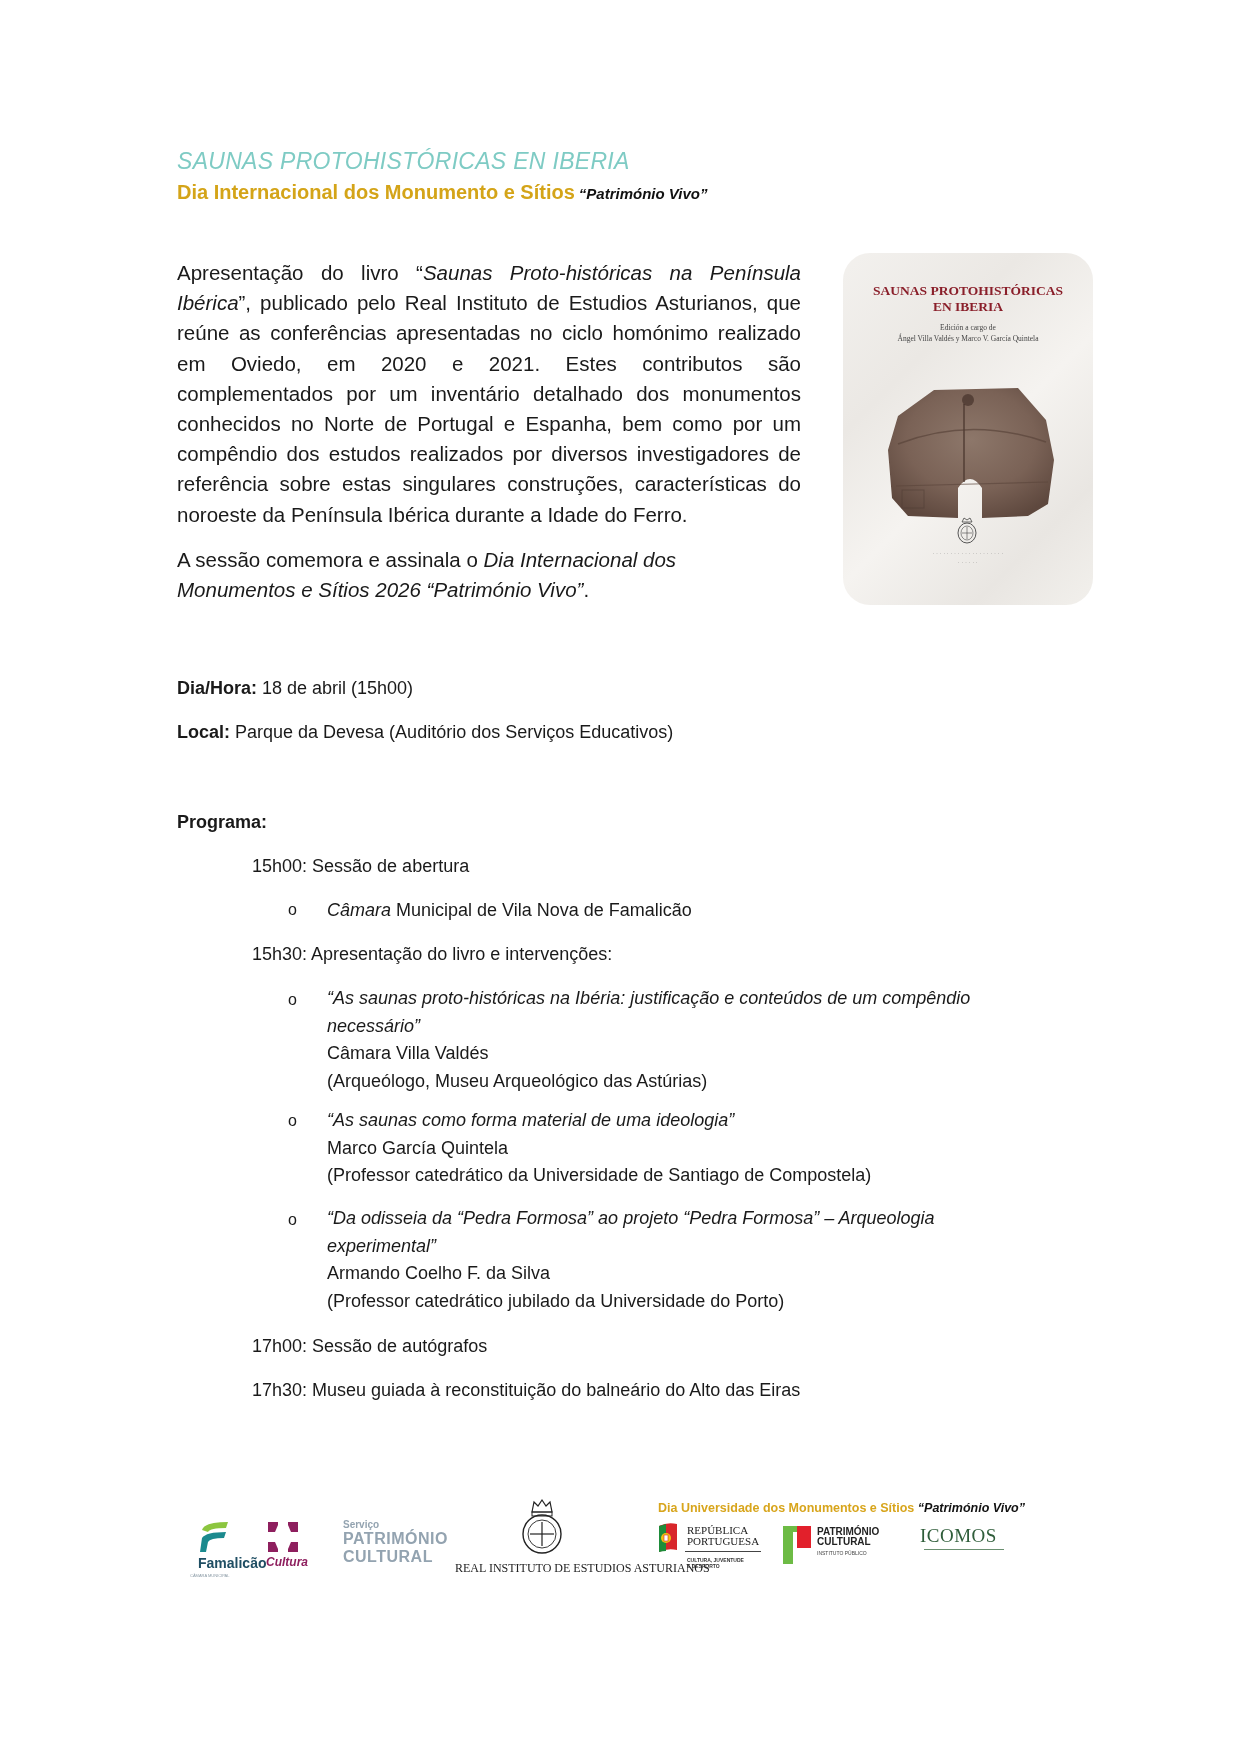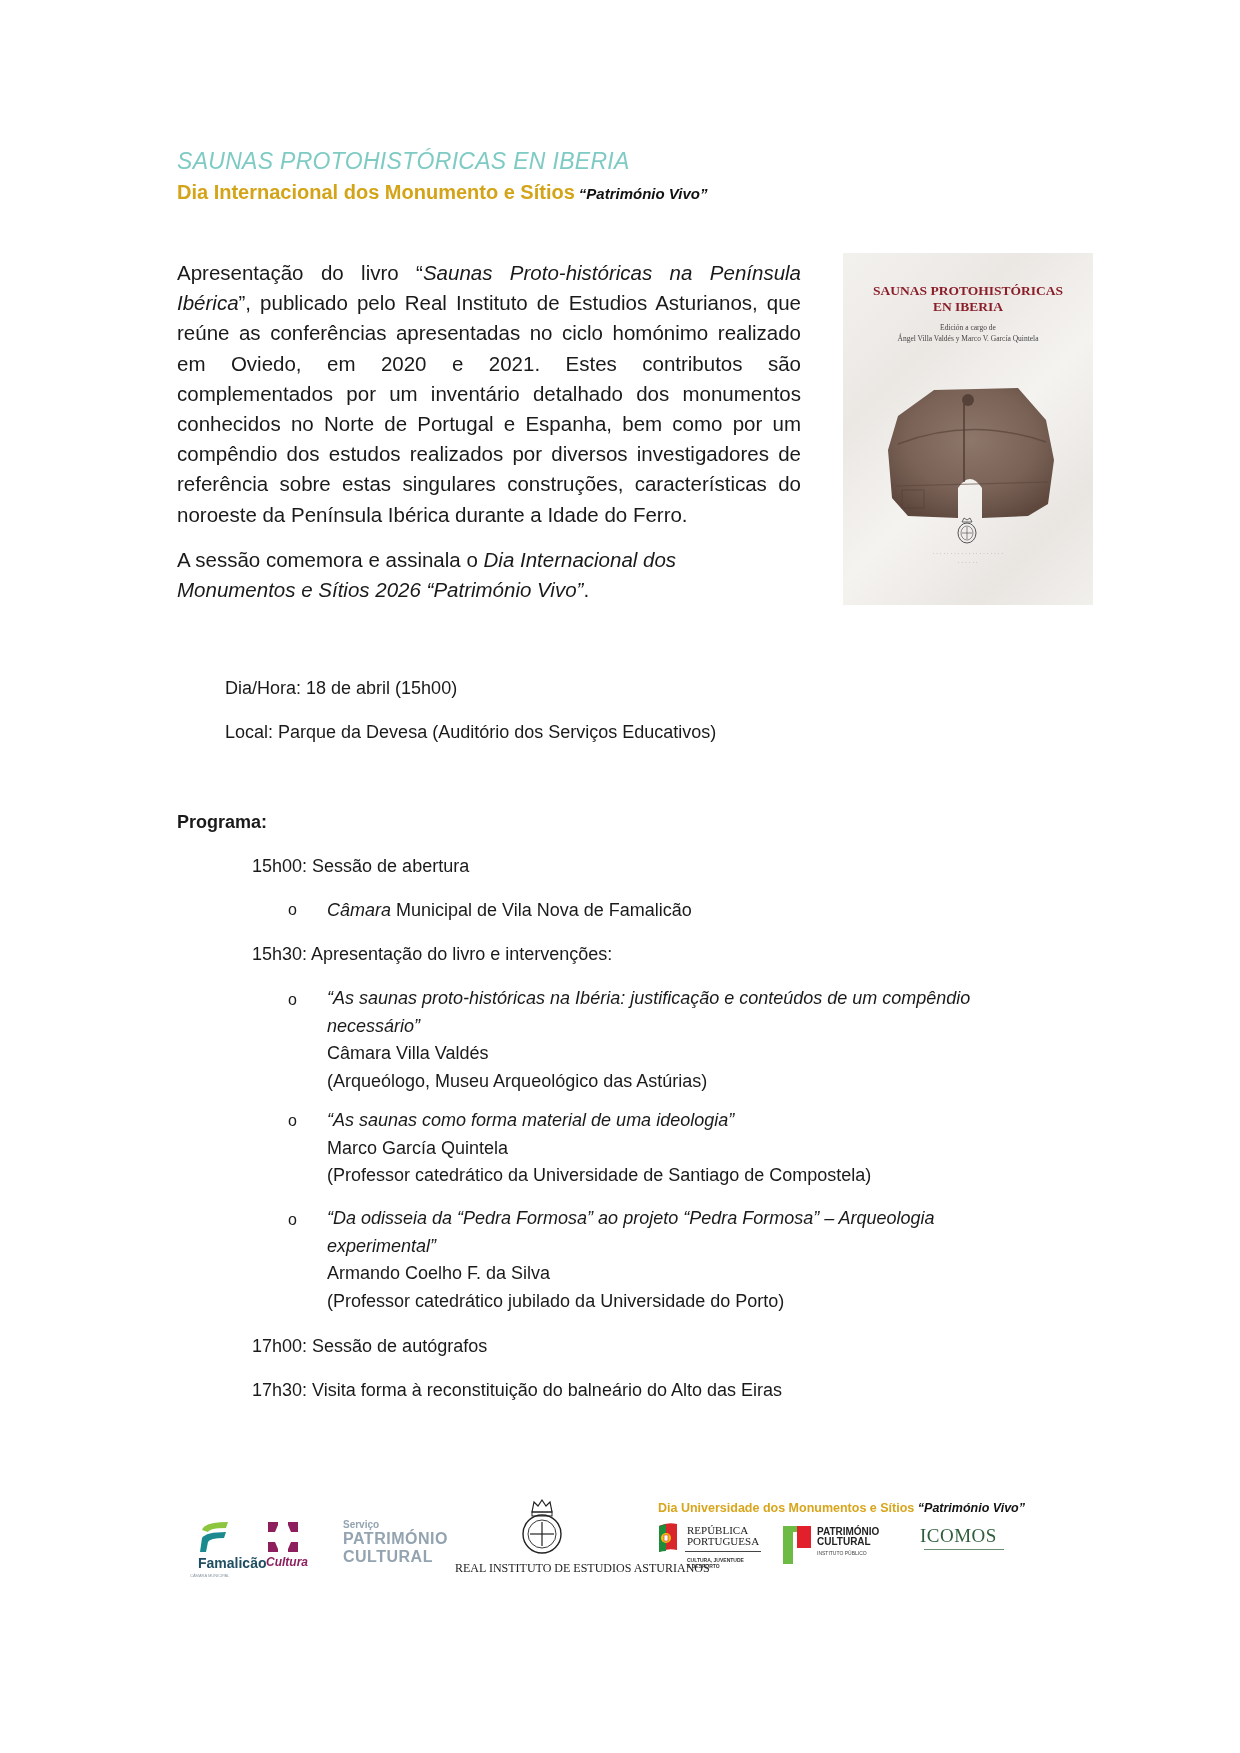--- a/index.html
+++ b/index.html
@@ -12,33 +12,33 @@
     .subtitle { left: 177px; top: 181px; font-size: 20px; font-weight: bold; white-space: nowrap; }
     .subtitle .tag { font-size: 15px; font-style: italic; color: #111; margin-left: 4px; }
 
     .intro { left: 177px; top: 258px; width: 624px; font-size: 20.5px; line-height: 30.2px;
              text-align: justify; }
     .intro i { font-style: italic; }
     .session { left: 177px; top: 545px; width: 624px; font-size: 20.5px; line-height: 30.2px; }
 
     .cover { left: 843px; top: 253px; width: 250px; height: 352px;
              background: linear-gradient(135deg, #f3f1ee 0%, #ebe8e4 30%, #f5f3f0 55%, #e9e6e2 80%, #f2f0ec 100%);
-             overflow: hidden; }
+             overflow: hidden; border-radius: 27px; }
     .cover-title { position: absolute; top: 30px; left: 0; width: 100%; text-align: center;
                    font-family: "Liberation Serif", serif; font-weight: bold; font-size: 13.5px;
                    line-height: 16px; color: #8a1f2a; }
     .cover-edit { position: absolute; top: 69px; left: 0; width: 100%; text-align: center;
                   font-family: "Liberation Serif", serif; font-size: 7.5px; line-height: 11px; color: #444; }
     .stone { position: absolute; left: 43px; top: 133px; width: 170px; height: 136px; }
     .seal { position: absolute; left: 111px; top: 263px; width: 26px; height: 30px; }
     .cover-pub { position: absolute; left: 0; width: 100%; text-align: center; font-family: "Liberation Serif", serif;
                  font-size: 4.5px; color: #666; letter-spacing: 0.5px; }
 
     .meta { left: 177px; font-size: 18px; white-space: nowrap; }
-    .meta b { font-weight: normal; margin-left: 48px; }
+    .meta b { font-weight: bold; }
     .prog-label { left: 177px; top: 812px; font-size: 18px; font-weight: bold; }
 
     .tline { left: 252px; font-size: 18px; white-space: nowrap; }
     .bullet { left: 288px; font-size: 16px; }
     .btext { left: 327px; font-size: 18px; line-height: 27.5px; white-space: nowrap; }
     .btext i { font-style: italic; }
 
     .footer-banner { left: 658px; top: 1501px; font-size: 12.5px; font-weight: bold; color: #d8a51c; white-space: nowrap; }
     .footer-banner i { color: #111; }
 
@@ -130,21 +130,21 @@
 
 <div class="abs bullet" style="top:1211px;">o</div>
 <div class="abs btext" style="top:1205px;">
   <i>“Da odisseia da “Pedra Formosa” ao projeto “Pedra Formosa” – Arqueologia</i><br>
   <i>experimental”</i><br>
   <span>Armando Coelho F. da Silva</span><br>
   <span>(Professor catedrático jubilado da Universidade do Porto)</span>
 </div>
 
 <div class="abs tline" style="top:1336px;">17h00: Sessão de autógrafos</div>
-<div class="abs tline" style="top:1380px;">17h30: Visita forma à reconstituição do balneário do Alto das Eiras</div>
+<div class="abs tline" style="top:1380px;">17h30: Museu guiada à reconstituição do balneário do Alto das Eiras</div>
 
 <div class="abs footer-banner">
   <span>Dia Universidade dos Monumentos e Sítios</span>
   <i>“Património Vivo”</i>
 </div>
 
 <div class="abs" style="left:178px; top:1520px; width:76px; height:62px;">
   <svg width="40" height="34" viewBox="0 0 40 34" style="position:absolute; left:16px; top:0;">
     <path d="M8 10 Q10 2 34 2 L32 8 Q16 8 14 12 Z" fill="#8cc63f"></path>
     <path d="M6 32 L8 18 Q12 12 32 12 L30 18 Q16 18 14 22 L12 32 Z" fill="#1b8a8e"></path>

